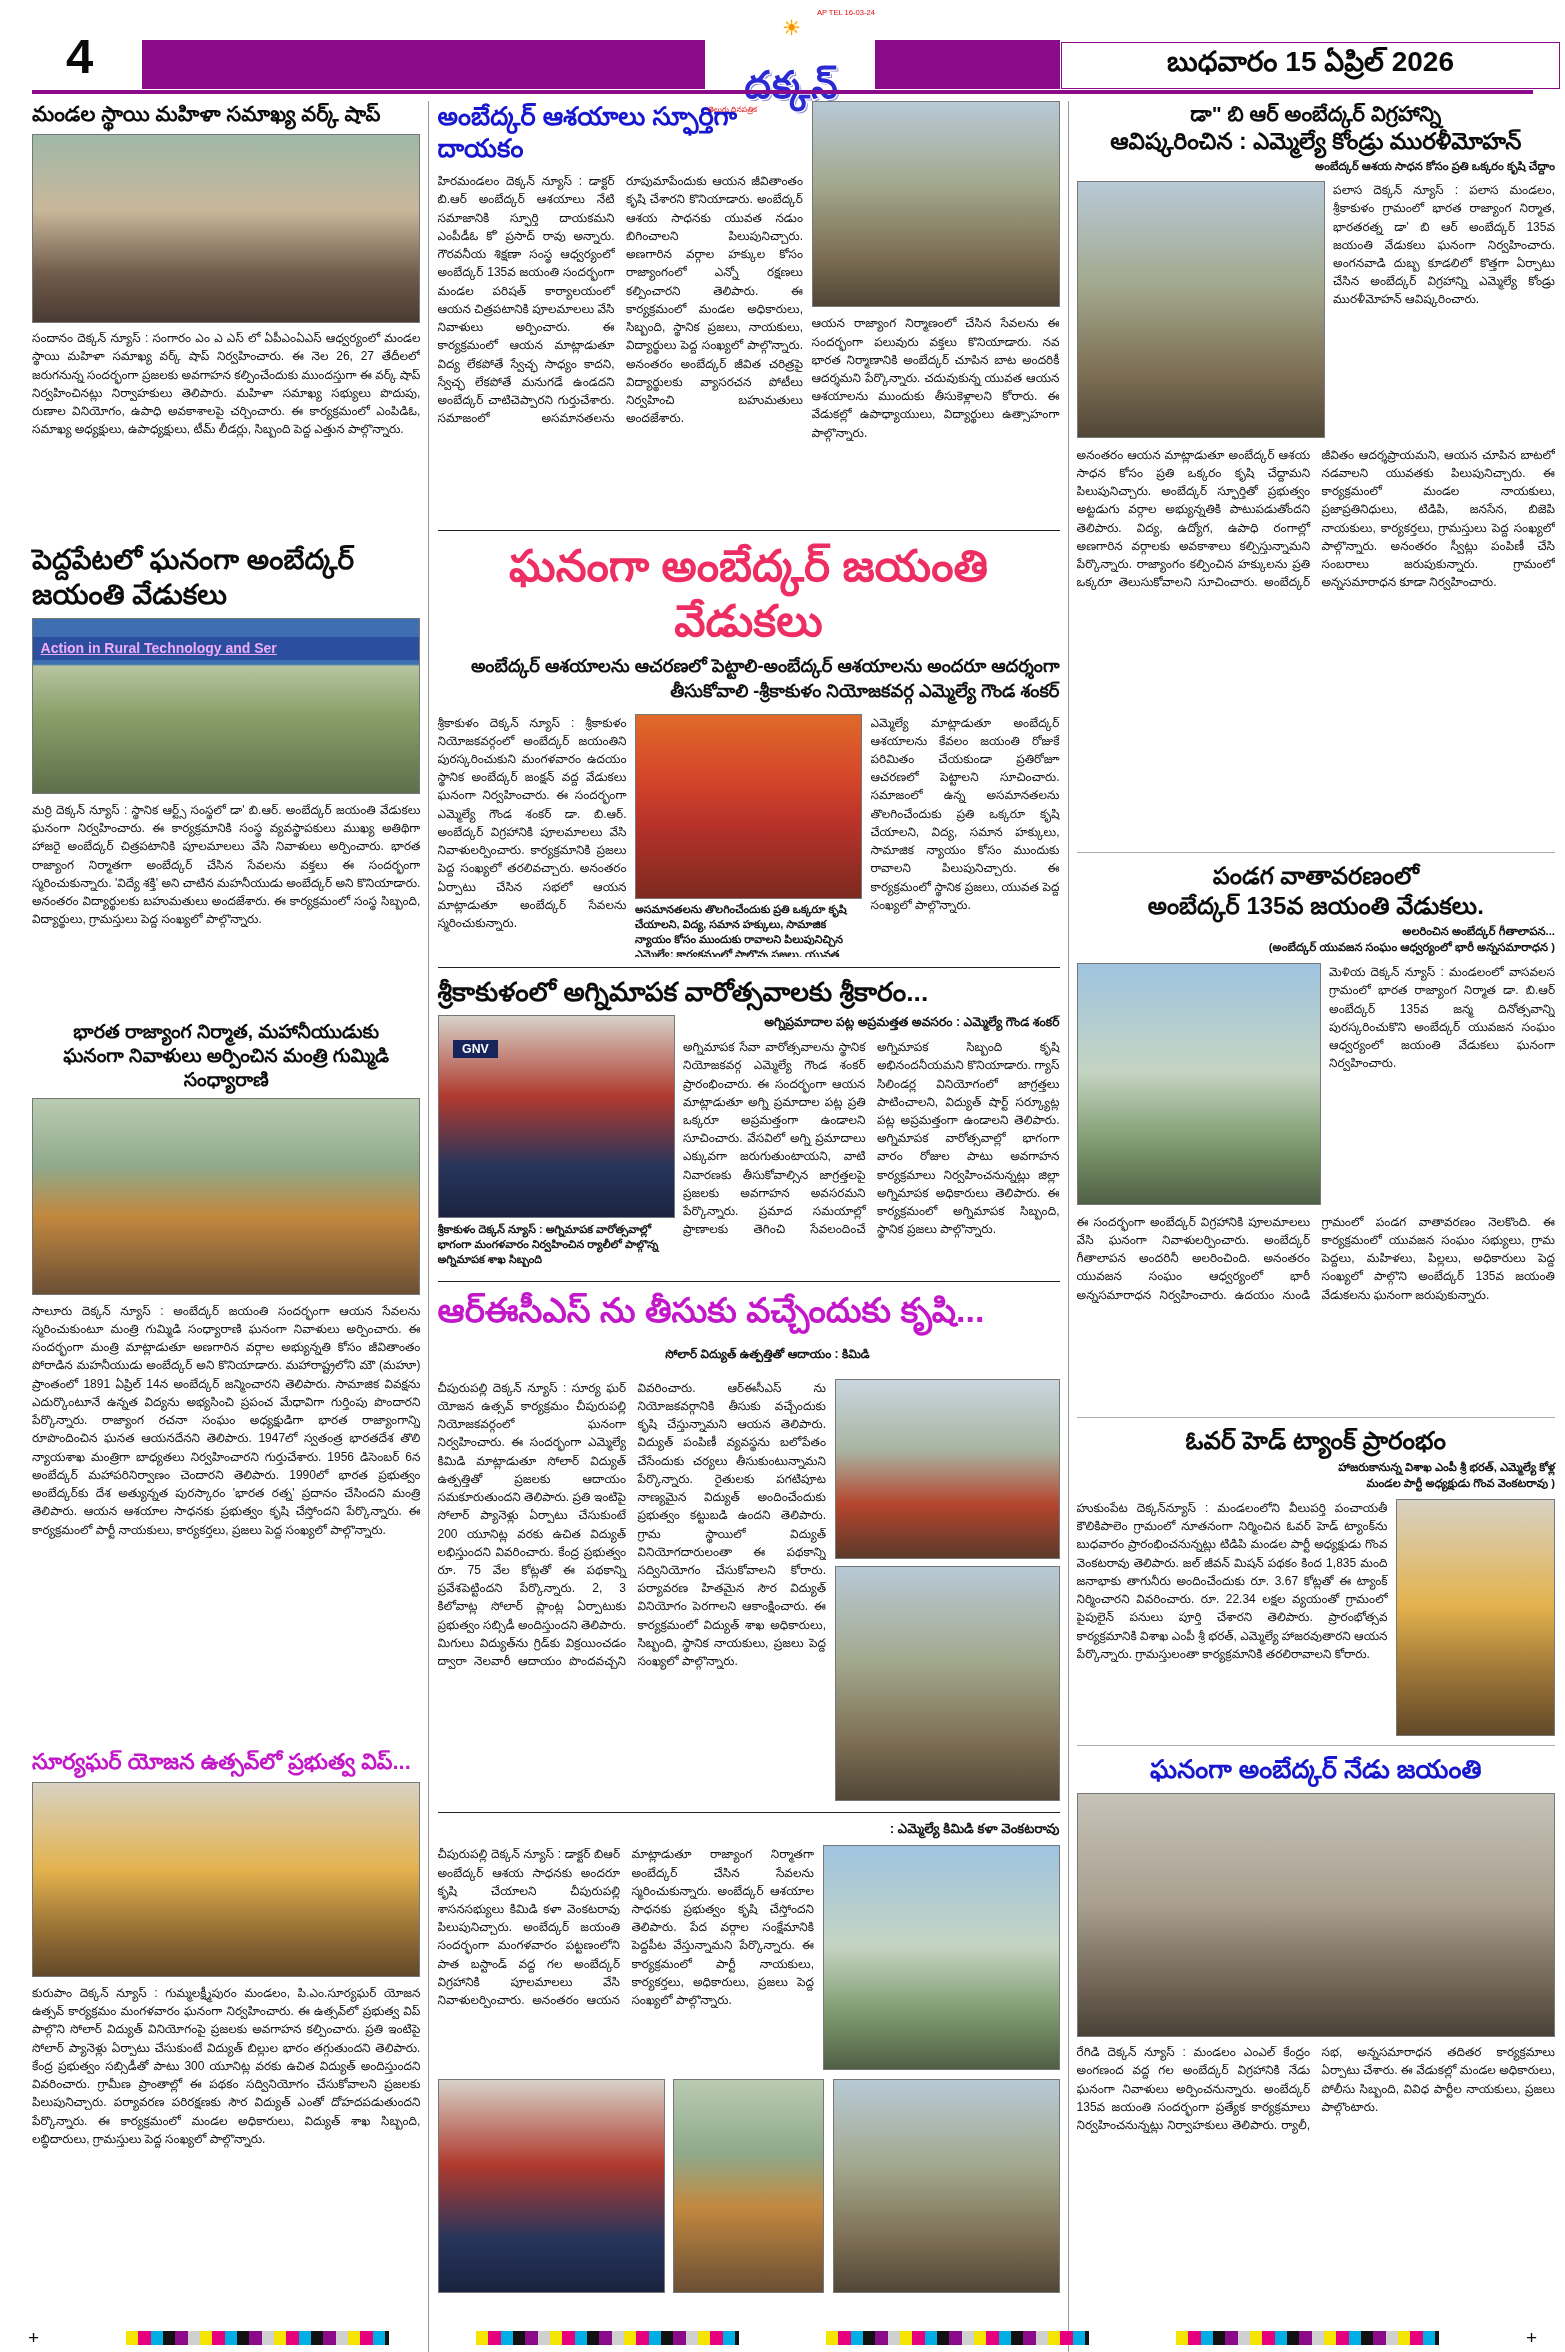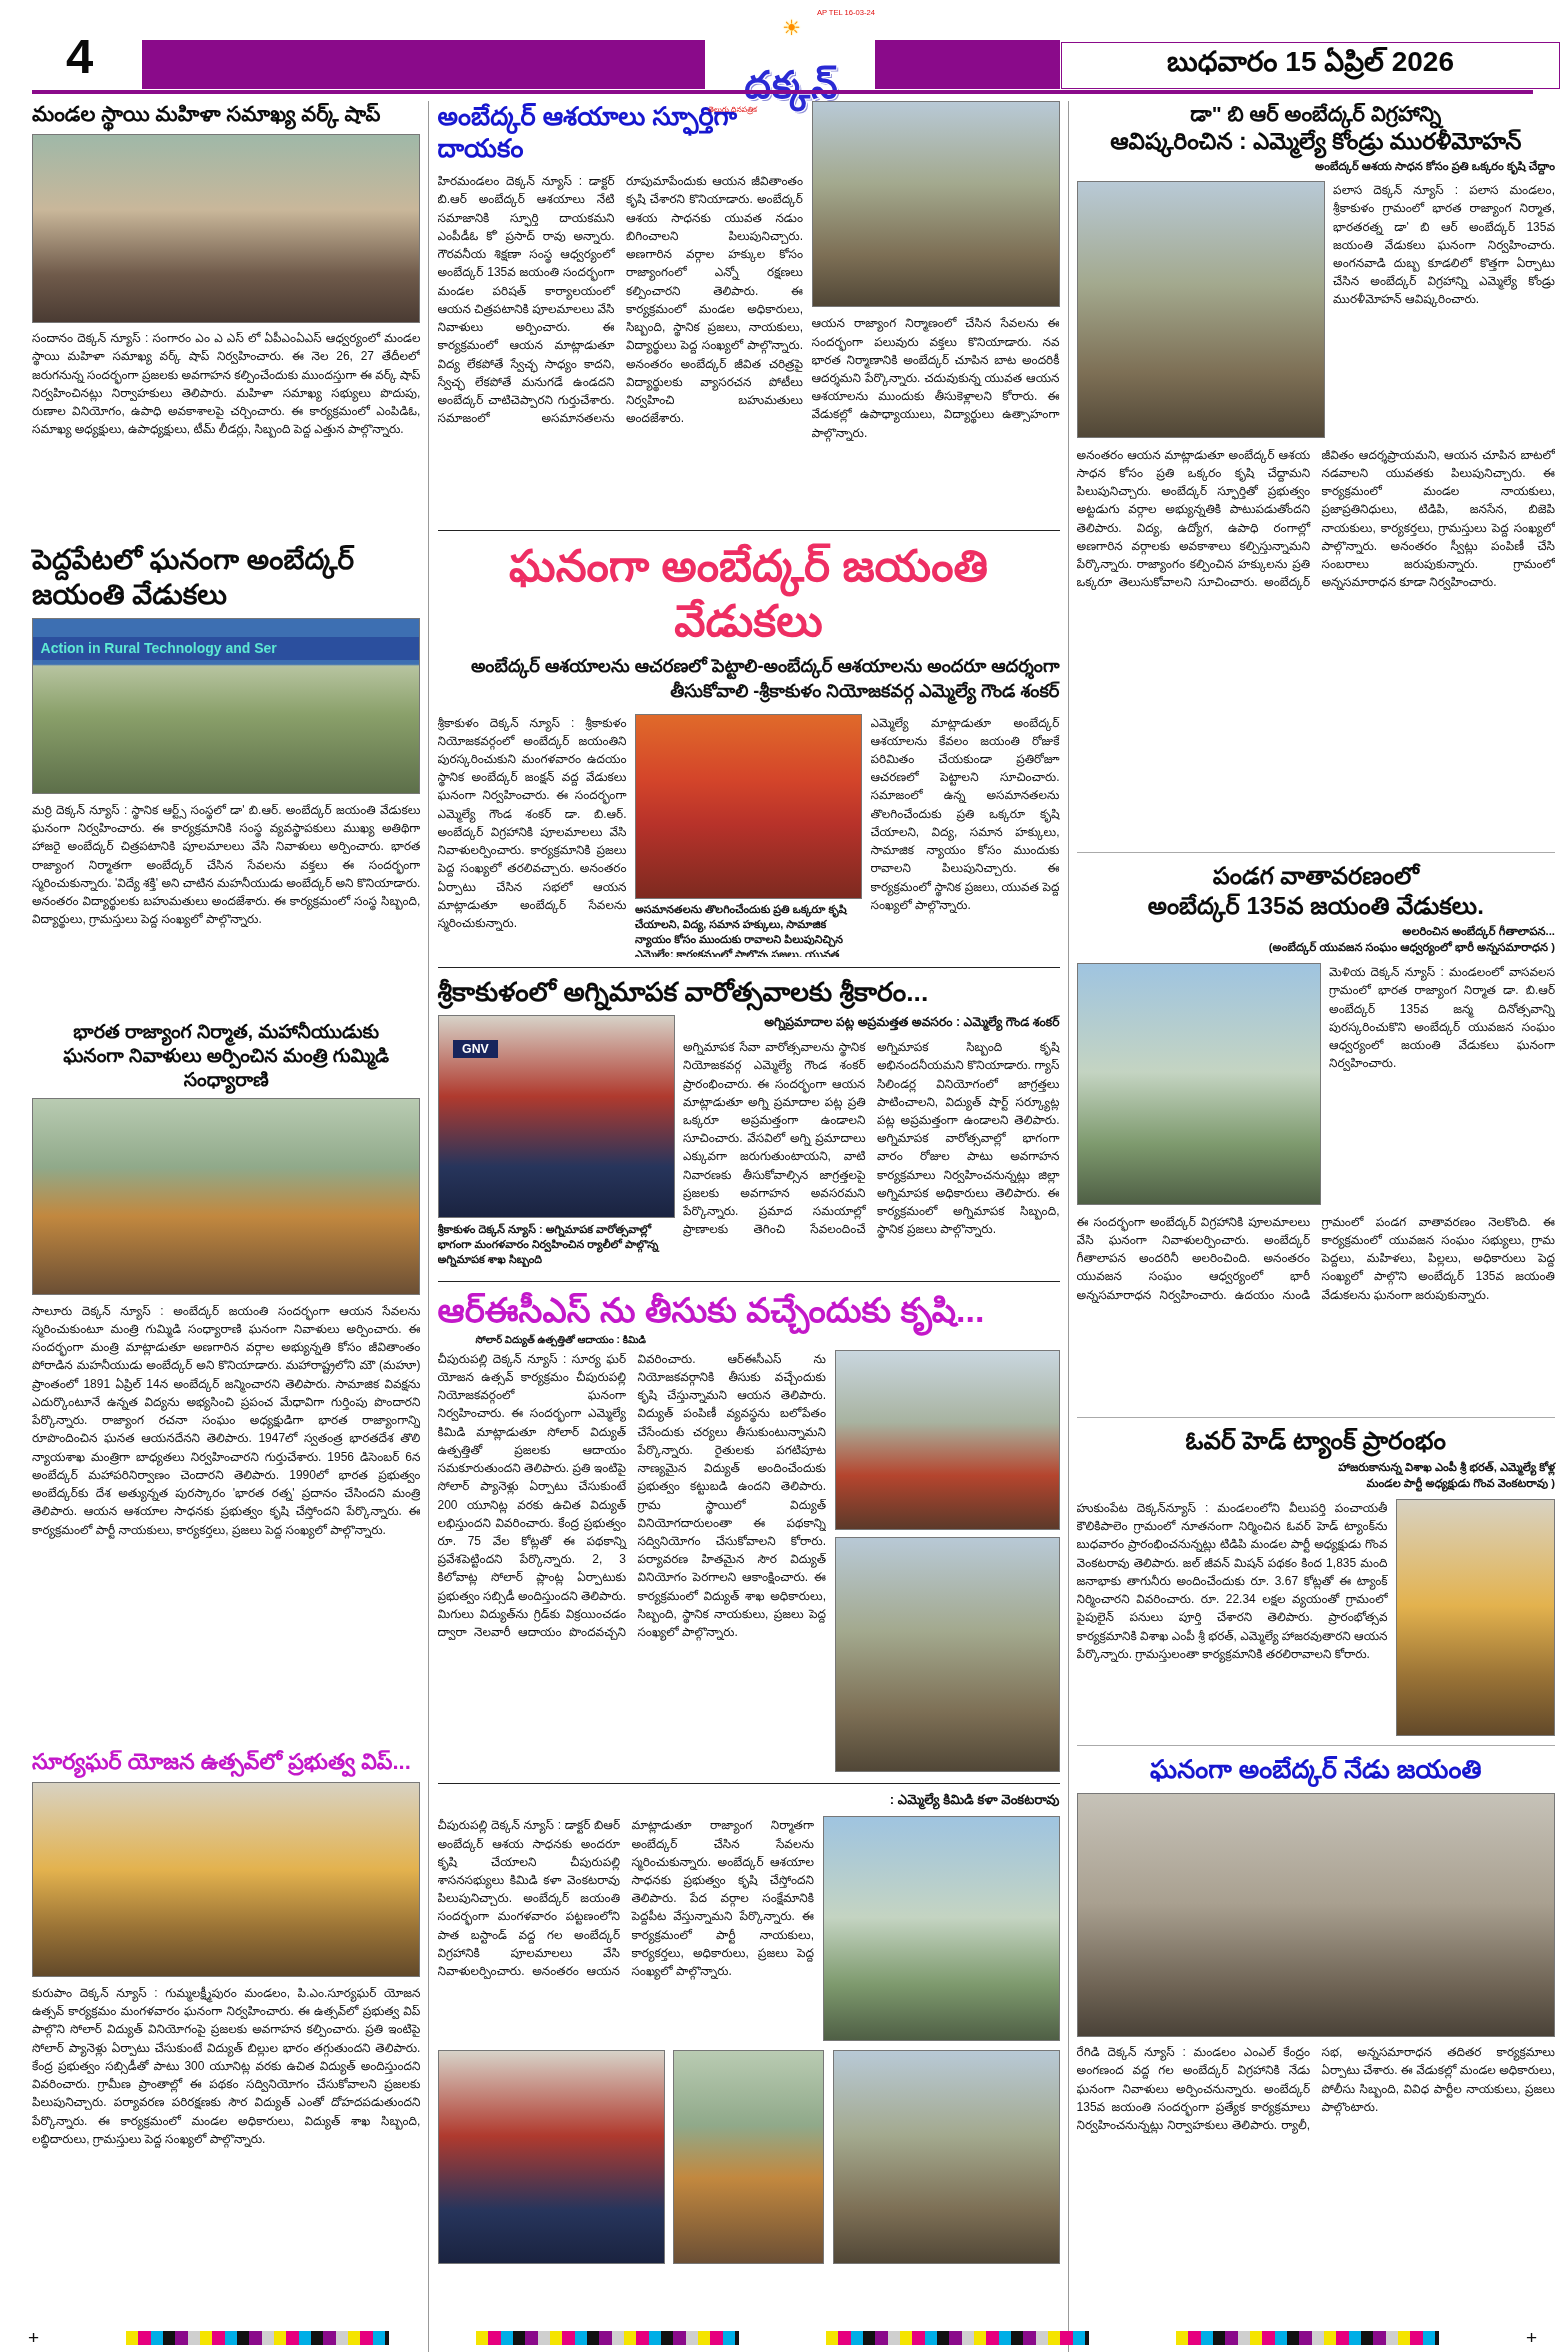--- a/index.html
+++ b/index.html
@@ -50,22 +50,22 @@
   .ph-room   { background:linear-gradient(180deg,#9fb8a8 0%,#c9b79a 40%,#6f5a4a 75%,#4a3b33 100%); }
   .ph-banner { background:linear-gradient(180deg,#3d6fb2 0%,#3d6fb2 26%,#b7c4a0 27%,#8aa06a 55%,#5d6f4a 100%); }
   .ph-statue { background:linear-gradient(180deg,#b9cbb2 0%,#90a98a 35%,#c2883f 60%,#6b4f35 100%); }
   .ph-yellow { background:linear-gradient(180deg,#d8d2c2 0%,#e3b24e 45%,#9a7336 75%,#62492a 100%); }
   .ph-flags  { background:linear-gradient(180deg,#e06a2a 0%,#d4452a 35%,#b7322a 60%,#7d2a20 100%); }
   .ph-fire   { background:linear-gradient(180deg,#d7d2c8 0%,#b03a2e 40%,#27355c 75%,#1a2340 100%); }
   .ph-podium { background:linear-gradient(180deg,#c9d6df 0%,#a8b3a0 40%,#b5452e 70%,#5c3a2a 100%); }
   .ph-sky    { background:linear-gradient(180deg,#9fc4e0 0%,#c4d4c2 45%,#7e9a6e 75%,#4f5f45 100%); }
   .ph-street { background:linear-gradient(180deg,#c6c2b8 0%,#a9a090 45%,#6e6354 80%,#4a4238 100%); }
   .ph-crowd  { background:linear-gradient(180deg,#b8c9d6 0%,#a3a98e 40%,#7d6f55 75%,#514737 100%); }
-  .ph-banner .banner-strip { position:absolute; left:0; right:0; top:10%; background:#2b4f9e; color:#5eead4;
-      font-size:14px; font-weight:bold; padding:3.8px 7.6px; white-space:nowrap; overflow:hidden; }
+  .ph-banner .banner-strip { position:absolute; left:0; right:0; top:10%; background:#2b4f9e; color:#f0abfc;
+      font-size:14px; font-weight:bold; padding:3.8px 7.6px; white-space:nowrap; overflow:hidden;text-decoration:underline; }
   .ph-fire .gnv-tag { position:absolute; left:6%; top:12%; background:#18255c; color:#fff; font-size:12.3px;
       font-weight:bold; padding:1.9px 9.5px; }
 
   .duo { display:grid; column-gap:8.5px; }
   .two-col { column-count:2; column-gap:11.4px; }
 
   
   .press-row { position:absolute; left:0; right:0; bottom:5.7px; height:19px; display:flex; align-items:center;
                justify-content:space-between; padding:0 28px; }
   .cross { font-size:19px; color:#111; line-height:1; }
@@ -169,21 +169,21 @@
             <div class="sub" style="font-size:12.3px;margin-bottom:5.7px">అగ్నిప్రమాదాల పట్ల అప్రమత్తత అవసరం : ఎమ్మెల్యే గౌండ శంకర్</div>
             <div class="body-txt two-col" style="height:233px">అగ్నిమాపక సేవా వారోత్సవాలను స్థానిక నియోజకవర్గ ఎమ్మెల్యే గౌండ శంకర్ ప్రారంభించారు. ఈ సందర్భంగా ఆయన మాట్లాడుతూ అగ్ని ప్రమాదాల పట్ల ప్రతి ఒక్కరూ అప్రమత్తంగా ఉండాలని సూచించారు. వేసవిలో అగ్ని ప్రమాదాలు ఎక్కువగా జరుగుతుంటాయని, వాటి నివారణకు తీసుకోవాల్సిన జాగ్రత్తలపై ప్రజలకు అవగాహన అవసరమని పేర్కొన్నారు. ప్రమాద సమయాల్లో ప్రాణాలకు తెగించి సేవలందించే అగ్నిమాపక సిబ్బంది కృషి అభినందనీయమని కొనియాడారు. గ్యాస్ సిలిండర్ల వినియోగంలో జాగ్రత్తలు పాటించాలని, విద్యుత్ షార్ట్ సర్క్యూట్ల పట్ల అప్రమత్తంగా ఉండాలని తెలిపారు. అగ్నిమాపక వారోత్సవాల్లో భాగంగా వారం రోజుల పాటు అవగాహన కార్యక్రమాలు నిర్వహించనున్నట్లు జిల్లా అగ్నిమాపక అధికారులు తెలిపారు. ఈ కార్యక్రమంలో అగ్నిమాపక సిబ్బంది, స్థానిక ప్రజలు పాల్గొన్నారు.</div>
           </div>
         </div>
       </div>
 
       <hr class="rule">
 
       <div class="art">
         <div class="hl h-magenta" style="font-size:34px">ఆర్‌ఈసీఎస్ ను తీసుకు వచ్చేందుకు కృషి...</div>
-        <div class="sub" style="font-size:10px;margin:2px 0;text-align:left;padding-left:38px">సోలార్ విద్యుత్ ఉత్పత్తితో ఆదాయం : కిమిడి</div>
+        <div class="sub" style="font-size:12px;margin:15px 0;text-align:center;padding-left:38px">సోలార్ విద్యుత్ ఉత్పత్తితో ఆదాయం : కిమిడి</div>
         <div class="duo" style="grid-template-columns:1fr 225px">
           <div class="body-txt two-col" style="height:424px">చీపురుపల్లి దెక్కన్ న్యూస్ : సూర్య ఘర్ యోజన ఉత్సవ్ కార్యక్రమం చీపురుపల్లి నియోజకవర్గంలో ఘనంగా నిర్వహించారు. ఈ సందర్భంగా ఎమ్మెల్యే కిమిడి మాట్లాడుతూ సోలార్ విద్యుత్ ఉత్పత్తితో ప్రజలకు ఆదాయం సమకూరుతుందని తెలిపారు. ప్రతి ఇంటిపై సోలార్ ప్యానెళ్లు ఏర్పాటు చేసుకుంటే 200 యూనిట్ల వరకు ఉచిత విద్యుత్ లభిస్తుందని వివరించారు. కేంద్ర ప్రభుత్వం రూ. 75 వేల కోట్లతో ఈ పథకాన్ని ప్రవేశపెట్టిందని పేర్కొన్నారు. 2, 3 కిలోవాట్ల సోలార్ ప్లాంట్ల ఏర్పాటుకు ప్రభుత్వం సబ్సిడీ అందిస్తుందని తెలిపారు. మిగులు విద్యుత్‌ను గ్రిడ్‌కు విక్రయించడం ద్వారా నెలవారీ ఆదాయం పొందవచ్చని వివరించారు. ఆర్‌ఈసీఎస్ ను నియోజకవర్గానికి తీసుకు వచ్చేందుకు కృషి చేస్తున్నామని ఆయన తెలిపారు. విద్యుత్ పంపిణీ వ్యవస్థను బలోపేతం చేసేందుకు చర్యలు తీసుకుంటున్నామని పేర్కొన్నారు. రైతులకు పగటిపూట నాణ్యమైన విద్యుత్ అందించేందుకు ప్రభుత్వం కట్టుబడి ఉందని తెలిపారు. గ్రామ స్థాయిలో విద్యుత్ వినియోగదారులంతా ఈ పథకాన్ని సద్వినియోగం చేసుకోవాలని కోరారు. పర్యావరణ హితమైన సౌర విద్యుత్ వినియోగం పెరగాలని ఆకాంక్షించారు. ఈ కార్యక్రమంలో విద్యుత్ శాఖ అధికారులు, సిబ్బంది, స్థానిక నాయకులు, ప్రజలు పెద్ద సంఖ్యలో పాల్గొన్నారు.</div>
           <div>
             <div class="photo ph-podium" style="height:180px"></div>
             <div class="photo ph-crowd" style="height:235px;margin-top:7.6px"></div>
           </div>
         </div>
       </div>
 
       <hr class="rule">

